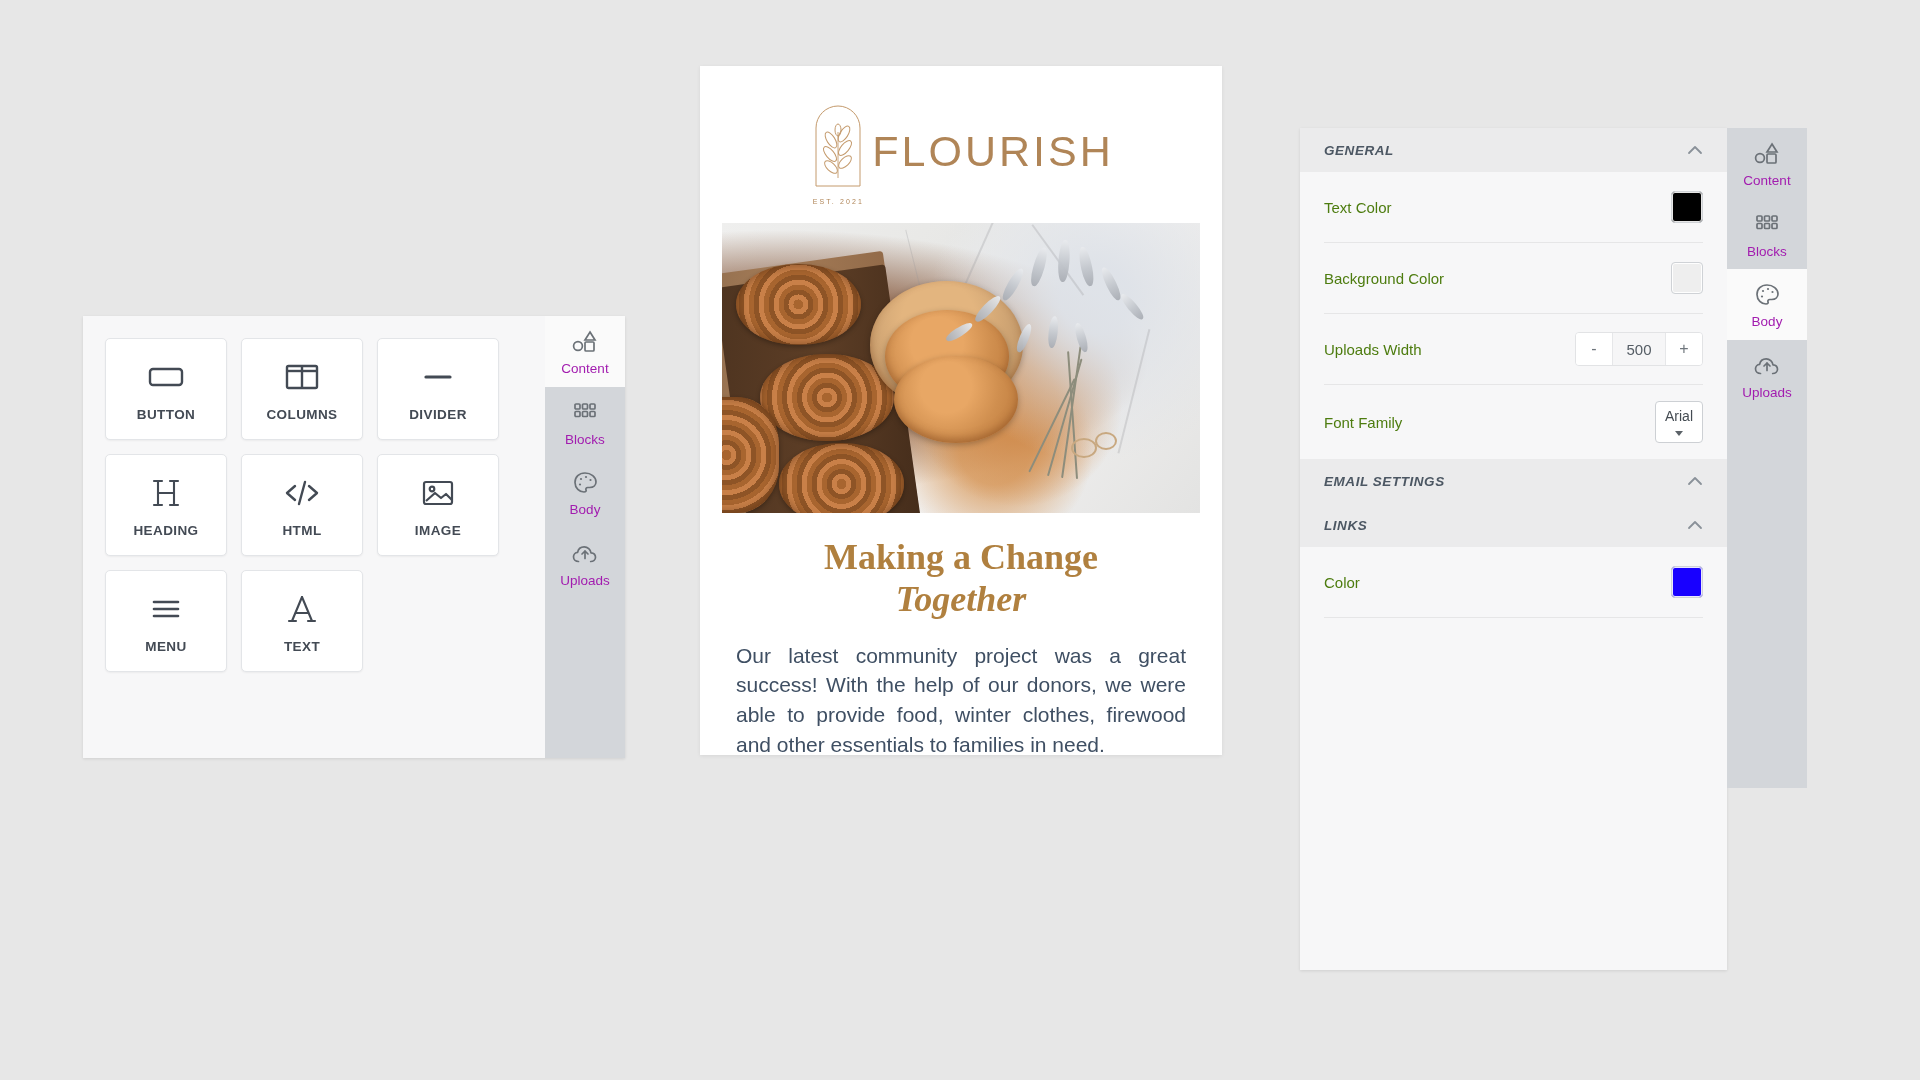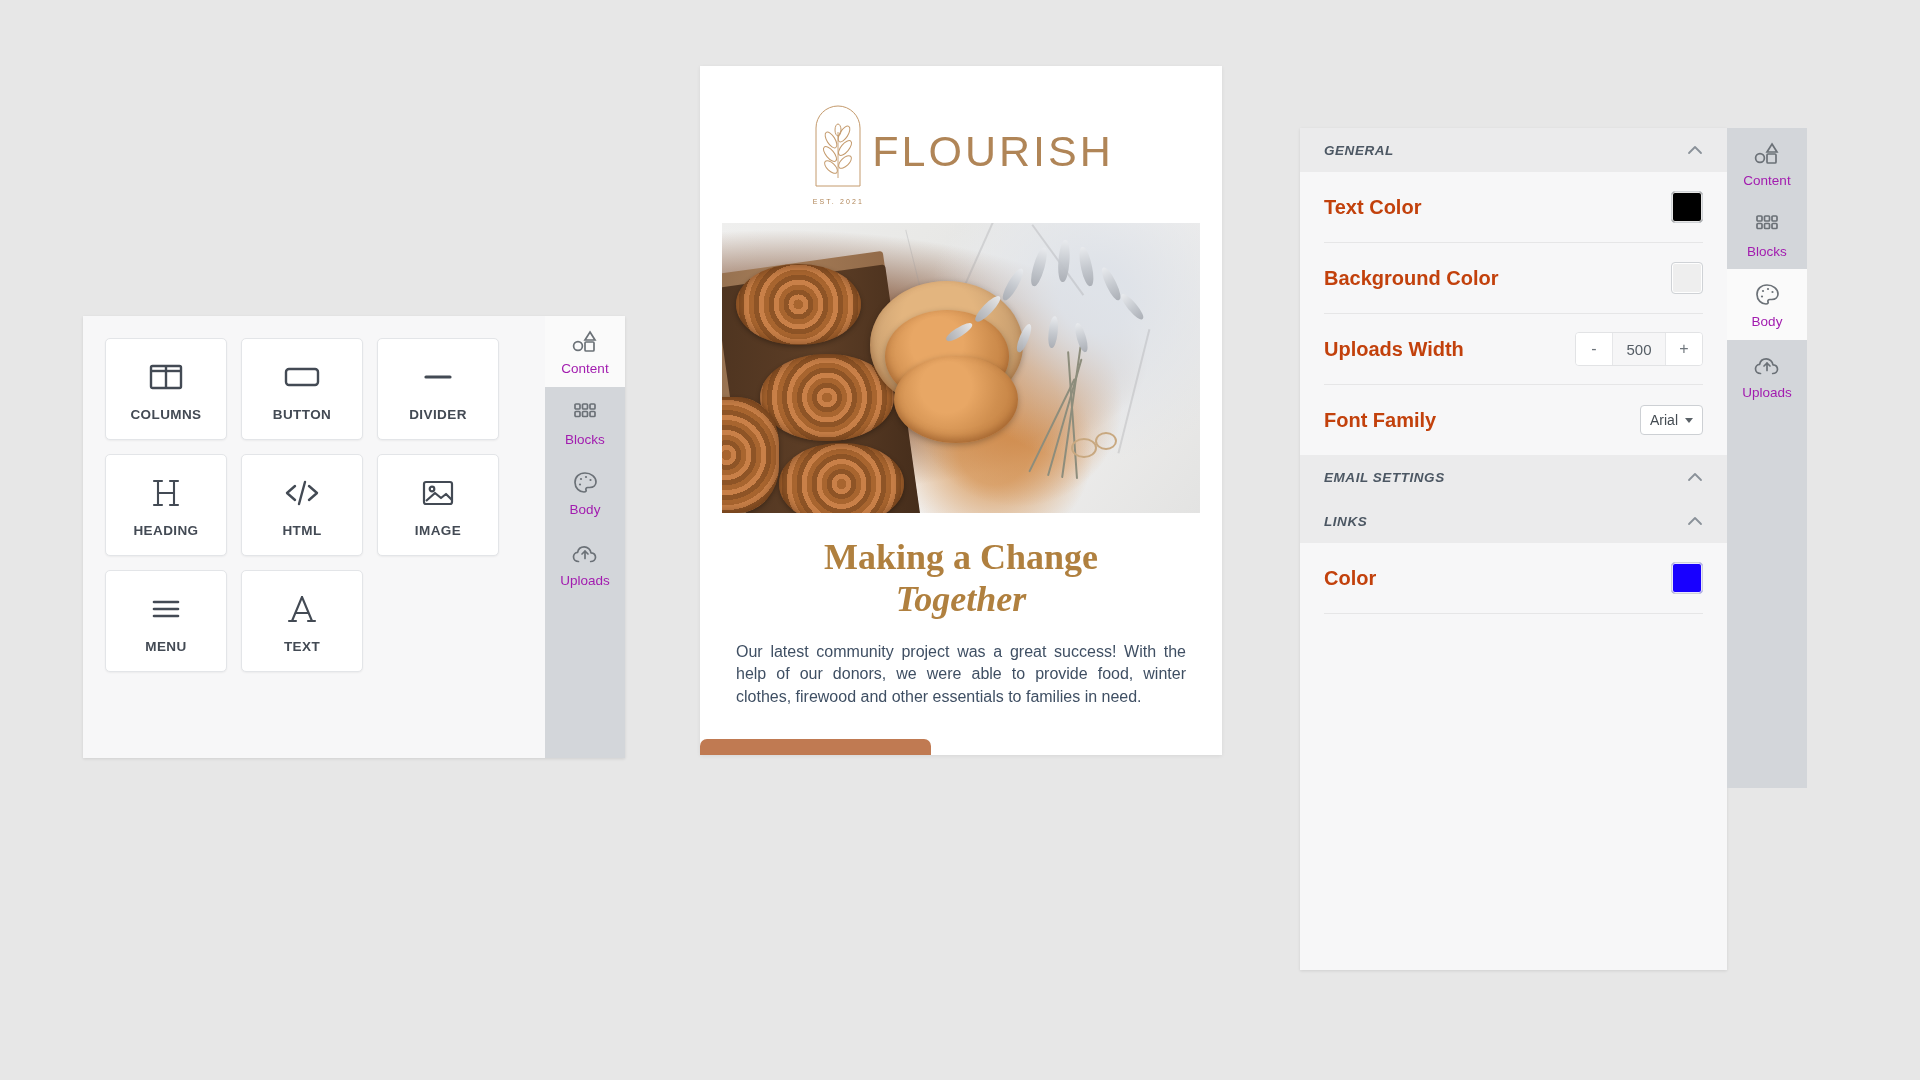--- a/index.html
+++ b/index.html
@@ -147,21 +147,21 @@
     font-size: 36px; color: #b0803f; line-height: 1.16;
   }
   .headline-l2 {
     font-family: "Liberation Serif", serif; font-weight: bold; font-style: italic;
     font-size: 36px; color: #b0803f; line-height: 1.16;
   }
 
   
   #body-copy {
     padding: 16px 36px 0 36px;
-    font-size: 16px; line-height: 1.42;
+    font-size: 21px; line-height: 1.42;
     color: #3f4f63; text-align: justify;
   }
 
   
   #cta-wrap { padding: 30px 0 0 0; display: flex; justify-content: flex-start; }
   #cta-button {
     background: #c07a52; color: #fff;
     border: none; border-radius: 7px;
     padding: 17px 40px;
     font-family: "Liberation Serif", serif; font-weight: bold;
@@ -191,21 +191,21 @@
     color: #4c5763;
     font-style: italic;
   }
   .sec-body { padding: 0 24px; }
   .row {
     display: flex; align-items: center; justify-content: space-between;
     padding: 16px 0; min-height: 38px;
     border-bottom: 1px solid #e6e6e7;
   }
   .row.no-border { border-bottom: none; }
-  .row-label { font-size: 20px; font-weight: bold; color: #c2410c; }
+  .row-label { font-size: 15px; font-weight: normal; color: #4d7c0f; }
   .swatch {
     width: 30px; height: 30px; border-radius: 4px;
     border: 1px solid #cfd2d6; box-shadow: 0 0 0 1px rgba(255,255,255,.9) inset;
     cursor: pointer;
   }
   .stepper { display: flex; border-radius: 4px; overflow: hidden; border: 1px solid #e2e3e5; }
   .stepper .stp {
     width: 36px; height: 32px; background: #fff;
     display: flex; align-items: center; justify-content: center;
     font-size: 16px; color: #6e757c; cursor: pointer;
@@ -221,21 +221,21 @@
     width: 32px; height: 32px; border-radius: 4px;
     border: 1px solid #e6e7e9; background: #fff;
     display: flex; align-items: center; justify-content: center;
     cursor: pointer;
   }
   .align-btn.active { border-color: #a9aeb3; }
   .align-bar { display: block; height: 2.5px; border-radius: 1px; margin: 2px 0; }
   .font-select {
     border: 1px solid #cdd0d4; border-radius: 4px; background: #fff;
     padding: 6px 9px; font-size: 14px; color: #444b52;
-    display: flex; align-items: center; gap: 7px; cursor: pointer;
+    display: flex; align-items: center; gap: 7px; cursor: pointer; flex-direction: column;
   }
   .caret-dn {
     width: 0; height: 0; border-left: 4px solid transparent;
     border-right: 4px solid transparent; border-top: 5px solid #5b6268;
   }
   .field-label { font-size: 14px; font-weight: bold; color: #7d858d; padding: 14px 0 8px 0; }
   .text-input {
     width: 100%; box-sizing: border-box;
     height: 36px; border: 1px solid #c9ccd0; border-radius: 4px;
     background: #fff; padding: 0 10px; font-size: 14px; color: #3d434a;
@@ -266,36 +266,36 @@
 </head>
 <body>
 
 <div id="stage">
 
   <div id="left-panel">
     <div class="tiles-area">
 
       <div class="tile">
         <span class="tile-ico">
+          <svg width="36" height="26" viewBox="0 0 36 26" fill="none" stroke="#434a54" stroke-width="2.4">
+            <rect x="2" y="5" width="32" height="16" rx="3"></rect>
+          </svg>
+        </span>
+        <span class="tile-label">BUTTON</span>
+      </div>
+
+      <div class="tile">
+        <span class="tile-ico">
           <svg width="34" height="30" viewBox="0 0 34 30" fill="none" stroke="#434a54" stroke-width="2.4">
             <rect x="2" y="4" width="30" height="22" rx="1.5"></rect>
             <line x1="17" y1="4" x2="17" y2="26"></line>
             <line x1="2" y1="9" x2="32" y2="9"></line>
           </svg>
         </span>
         <span class="tile-label">COLUMNS</span>
-      </div>
-
-      <div class="tile">
-        <span class="tile-ico">
-          <svg width="36" height="26" viewBox="0 0 36 26" fill="none" stroke="#434a54" stroke-width="2.4">
-            <rect x="2" y="5" width="32" height="16" rx="3"></rect>
-          </svg>
-        </span>
-        <span class="tile-label">BUTTON</span>
       </div>
 
       <div class="tile">
         <span class="tile-ico">
           <svg width="34" height="20" viewBox="0 0 34 20" fill="none" stroke="#434a54" stroke-width="3.2" stroke-linecap="round">
             <line x1="5" y1="10" x2="29" y2="10"></line>
           </svg>
         </span>
         <span class="tile-label">DIVIDER</span>
       </div>

